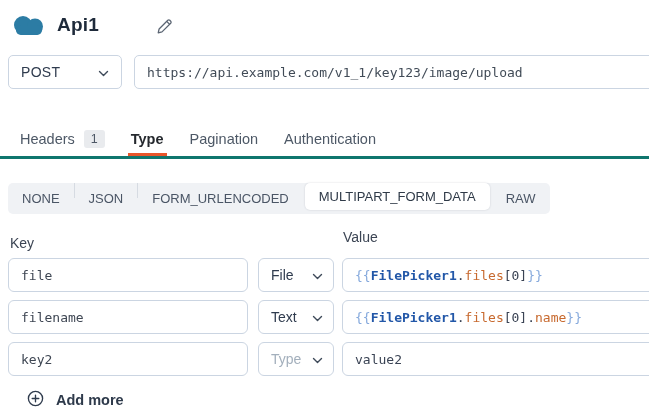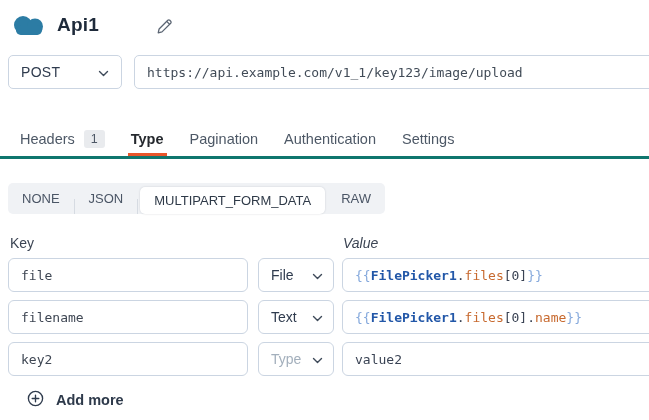--- a/index.html
+++ b/index.html
@@ -39,36 +39,36 @@
     content:""; position:absolute; left:-3px; right:-3px; bottom:0; height:3px; background:#E8552A;
   }
   .tab-badge {
     margin-left:9px; background:#E9EBEE; border-radius:3px; padding:2px 7px;
     font-size:12.5px; color:#4E5866; font-weight:400;
   }
 
   
   .seg-control {
     position:absolute; left:8px; top:183px; height:31px;
-    background:#F0F2F5; border-radius:5px; display:inline-flex; align-items:flex-end;
+    background:#F0F2F5; border-radius:5px; display:inline-flex; align-items:flex-start;
   }
   .seg {
     height:100%; display:flex; align-items:center; padding:0 14px;
     font-size:13px; color:#4A5565; cursor:pointer; white-space:nowrap;
   }
   .seg.active {
     background:#fff; border-radius:5px; margin:0 2px; height:27px;
     color:#2F3A48; box-shadow:0 0 2px rgba(30,40,60,.18);
   }
   .seg-sep { width:1px; height:15px; background:#D6DBE2; }
 
   
   .col-label { position:absolute; font-size:14px; color:#3C4554; }
   .key-label { left:10px; top:235px; }
-  .value-label { left:343px; top:235px;font-style:italic; }
+  .value-label { left:343px; top:229px; }
 
   .row { position:absolute; left:0; width:100%; height:34px; }
   .row-0 { top:258px; } .row-1 { top:300px; } .row-2 { top:342px; }
 
   .key-input {
     position:absolute; left:8px; top:0; width:240px; height:34px;
     border:1px solid #CBD5E2; border-radius:6px; background:#fff;
     padding:0 12px; font-family:"DejaVu Sans Mono", monospace; font-size:13px; color:#3E4653; outline:none;
   }
   .type-select {
@@ -135,30 +135,28 @@
     </div>
     <div class="tab active">
       <span>Type</span>
     </div>
     <div class="tab">
       <span>Pagination</span>
     </div>
     <div class="tab">
       <span>Authentication</span>
     </div>
-    <div class="tab">
-      <span>Settings</span>
-    </div>
   </div>
 
   <div class="seg-control">
     <div class="seg">NONE</div>
     <div class="seg-sep"></div>
     <div class="seg">JSON</div>
     <div class="seg-sep"></div>
+    <div class="seg">FORM_URLENCODED</div>
     <div class="seg active">MULTIPART_FORM_DATA</div>
     <div class="seg">RAW</div>
   </div>
 
   <div class="col-label key-label">Key</div>
   <div class="col-label value-label">Value</div>
 
   <div class="row row-0">
     <input class="key-input" spellcheck="false" value="file" style="">
     <div class="type-select">

